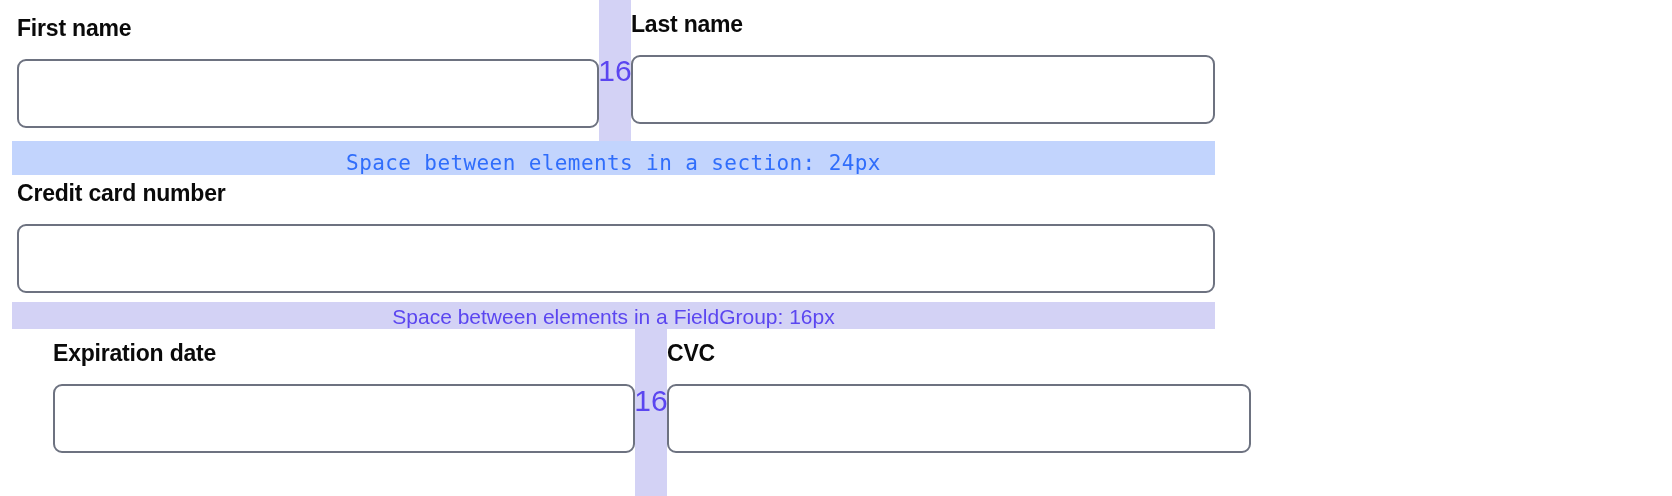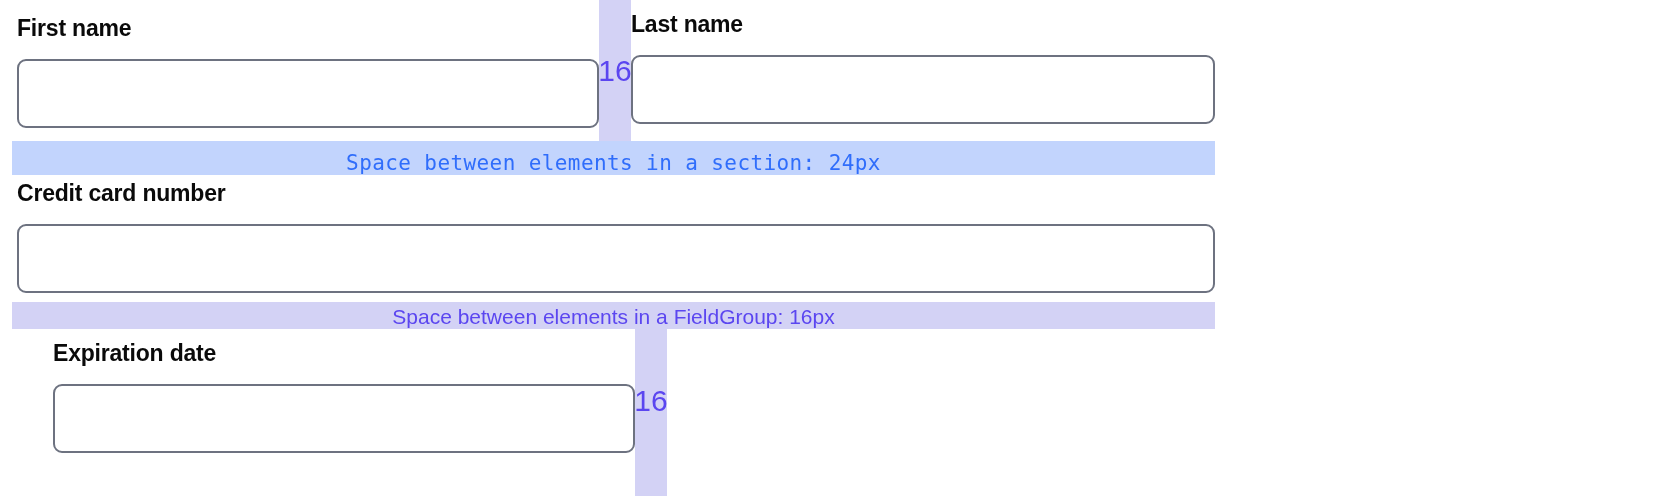--- a/index.html
+++ b/index.html
@@ -128,15 +128,20 @@
     <div class="abs" style="left:17px; top:10px; width:582px; height:128px;">
       <div class="field-label">Expiration date</div>
       <div style="height:17px;"></div>
       <input class="field-input" type="text" placeholder="" style="">
     </div>
 
     <div class="abs gap-col" style="left:599px; top:0px; width:32px; height:167px;">
       <span class="gap-col-label" style="top:57px; transform:translate(-50%,0);">16</span>
     </div>
 
+    <div class="abs" style="left:631px; top:10px; width:584px; height:128px;">
+      <div class="field-label">CVC</div>
+      <div style="height:17px;"></div>
+      <input class="field-input" type="text" placeholder="" style="">
+    </div>
   </div>
 
 </div>
 
 </body></html>

